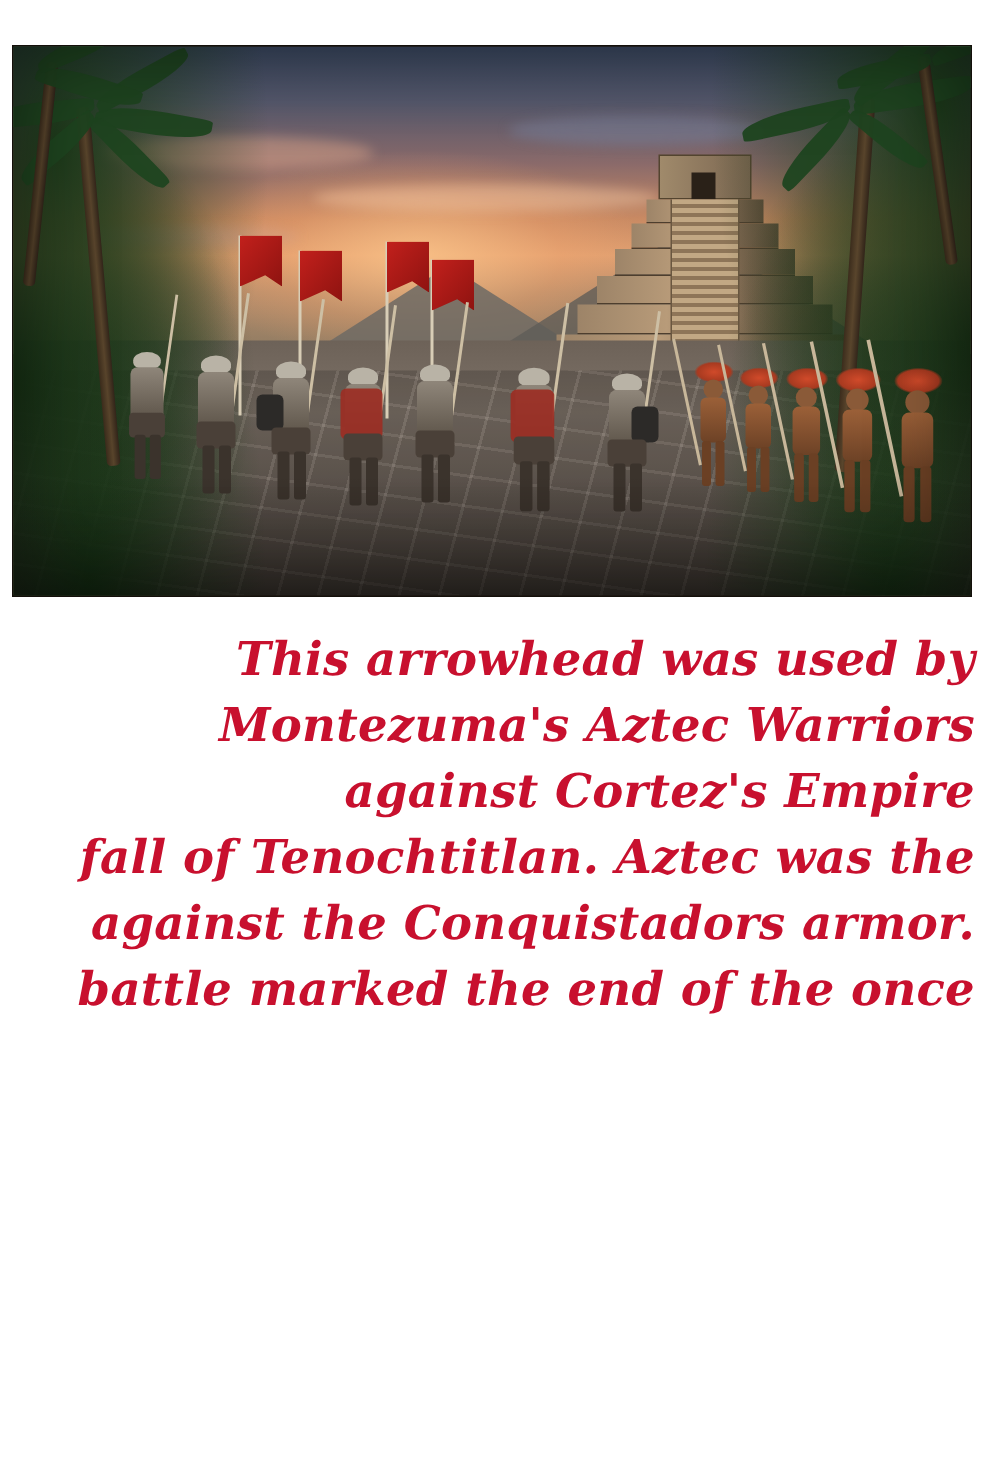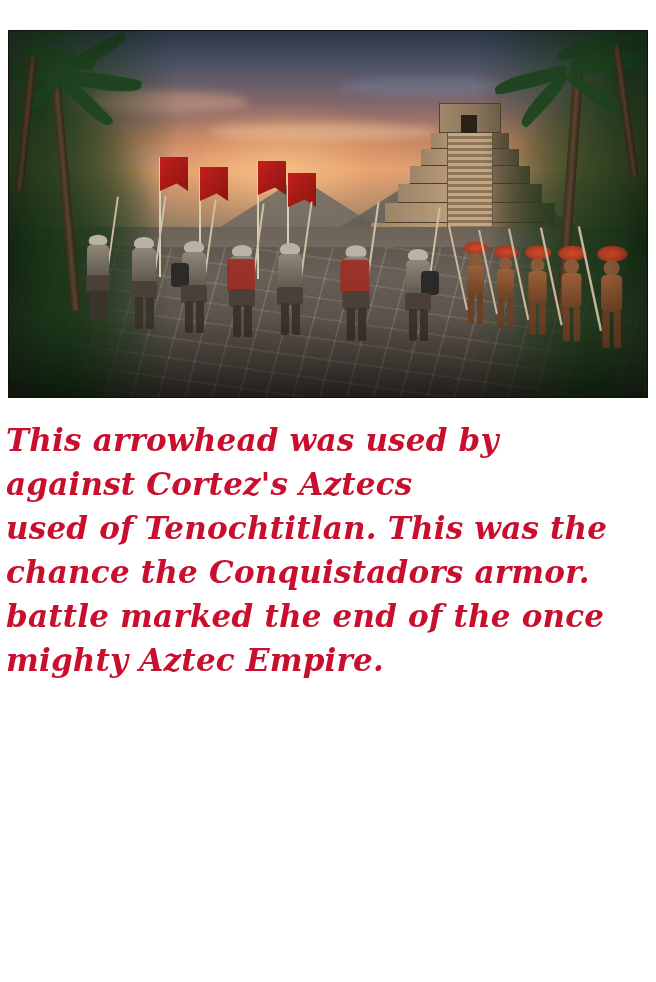--- a/index.html
+++ b/index.html
@@ -300,21 +300,21 @@
 
   
   .caption {
     position: absolute;
     left: 0;
     top: 418px;
     width: 656px;
     padding: 0 6px;
     box-sizing: border-box;
     color: #c8102e;
-    text-align: left;
+    text-align: right;
     font-family: "DejaVu Serif", "Liberation Serif", serif;
     font-style: italic;
     font-weight: 700;
     font-size: 31px;
     line-height: 44px;
     letter-spacing: 0.2px;
   }
   .caption-line {
     display: block;
     white-space: nowrap;
@@ -491,20 +491,20 @@
       <div class="a-leg l"></div>
       <div class="a-leg r"></div>
     </div>
 
     <div class="ground-shadow"></div>
     <div class="vignette"></div>
   </div>
 
   <div class="caption">
     <span class="caption-line">This arrowhead was used by</span>
-    <span class="caption-line">against Cortez's Aztecs</span>
-    <span class="caption-line">used of Tenochtitlan. This was the</span>
-    <span class="caption-line">chance the Conquistadors armor.</span>
+    <span class="caption-line">Montezuma's Aztec Warriors</span>
+    <span class="caption-line">against Cortez's Empire</span>
+    <span class="caption-line">fall of Tenochtitlan. Aztec was the</span>
+    <span class="caption-line">against the Conquistadors armor.</span>
     <span class="caption-line">battle marked the end of the once</span>
-    <span class="caption-line">mighty Aztec Empire.</span>
   </div>
 
 </div>
 
 </body></html>

